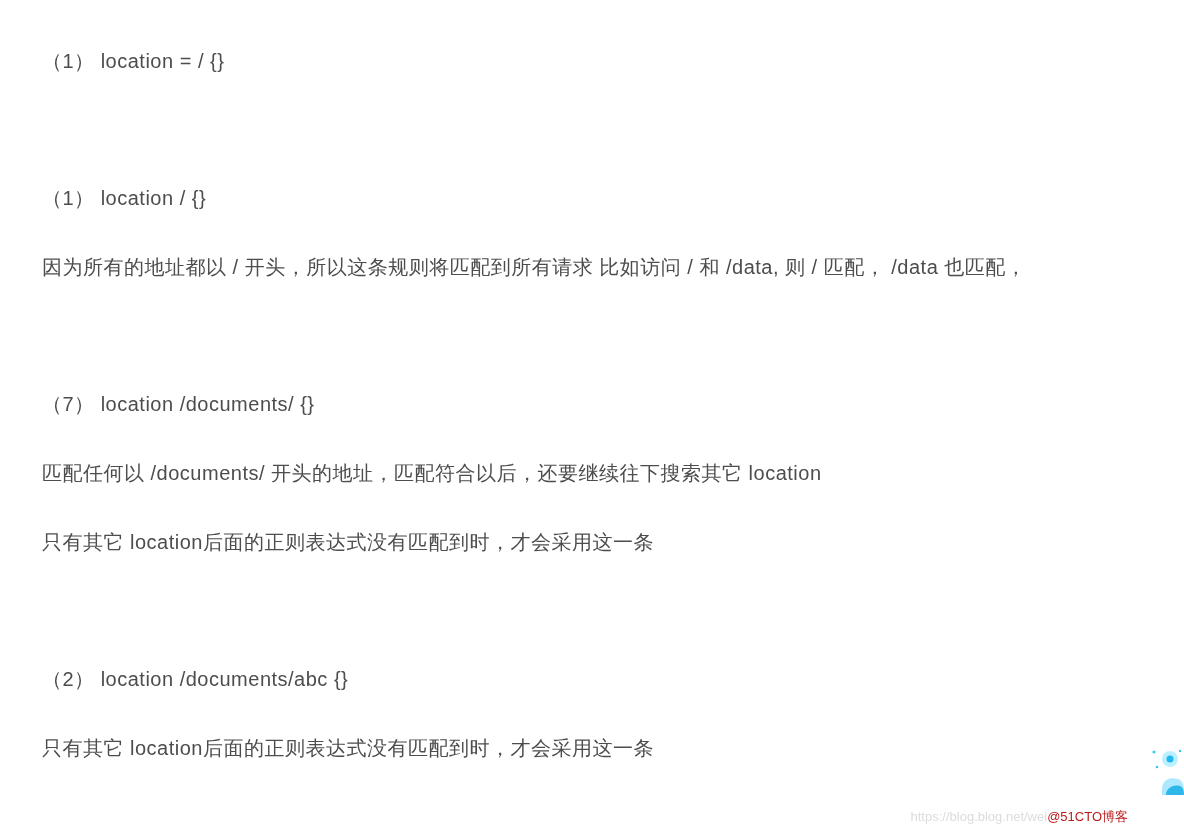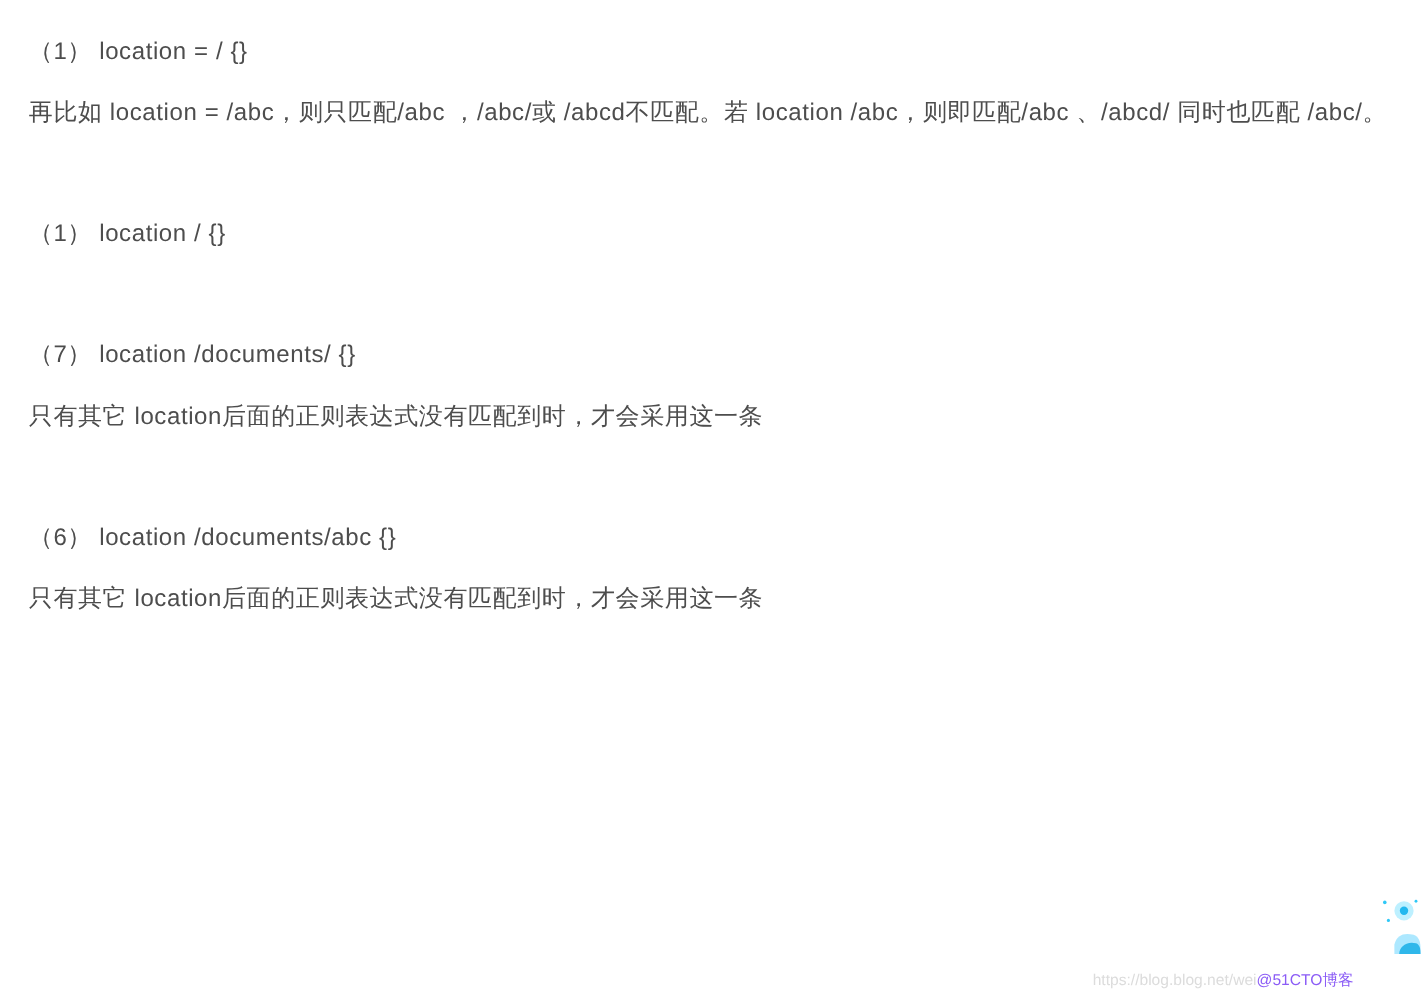--- a/index.html
+++ b/index.html
@@ -14,67 +14,68 @@
       font-family: "Microsoft YaHei", "PingFang SC", "Hiragino Sans GB", Arial, sans-serif;
       font-size: 20px;
       color: #4d4d4d;
       padding: 18px 24px;
       line-height: 2.55;
       letter-spacing: 0.5px;
       position: relative;
       overflow: hidden;
     }
     .content p {
-      margin: 0;
+      margin: 18px;
     }
     .section-gap {
       height: 50px;
     }
     .watermark {
       position: absolute;
       bottom: 6px;
       right: 56px;
       font-size: 13px;
       color: #dcdcdc;
       letter-spacing: 0;
       user-select: none;
       white-space: nowrap;
     }
     .wm-handle {
-      color: #8b5cf6;
+      color: #b91c1c;
     }
     .deco {
       position: absolute;
       right: 0;
       bottom: 44px;
       width: 36px;
       height: 46px;
       pointer-events: none;
     }
   </style>
 </head>
 <body>
 
 <div class="content">
 
   <p>（1） location = / {}</p>
-  <p>再比如 location = /abc，则只匹配/abc ，/abc/或 /abcd不匹配。若 location /abc，则即匹配/abc 、/abcd/ 同时也匹配 /abc/。</p>
 
   <div class="section-gap"></div>
 
   <p>（1） location / {}</p>
+  <p>因为所有的地址都以 / 开头，所以这条规则将匹配到所有请求 比如访问 / 和 /data, 则 / 匹配， /data 也匹配，</p>
 
   <div class="section-gap"></div>
 
   <p>（7） location /documents/ {}</p>
+  <p>匹配任何以 /documents/ 开头的地址，匹配符合以后，还要继续往下搜索其它 location</p>
   <p>只有其它 location后面的正则表达式没有匹配到时，才会采用这一条</p>
 
   <div class="section-gap"></div>
 
-  <p>（6） location /documents/abc {}</p>
+  <p>（2） location /documents/abc {}</p>
   <p>只有其它 location后面的正则表达式没有匹配到时，才会采用这一条</p>
 
 </div>
 
 <svg class="deco" viewBox="0 0 36 46">
   <g fill="none">
     <circle cx="22" cy="10" r="8" fill="#43d3ff" opacity="0.35"></circle>
     <circle cx="22" cy="10" r="3.5" fill="#22b8ef"></circle>
     <circle cx="6" cy="3" r="1.5" fill="#2fc8f7"></circle>
     <circle cx="32" cy="2" r="1.2" fill="#2fc8f7"></circle>

